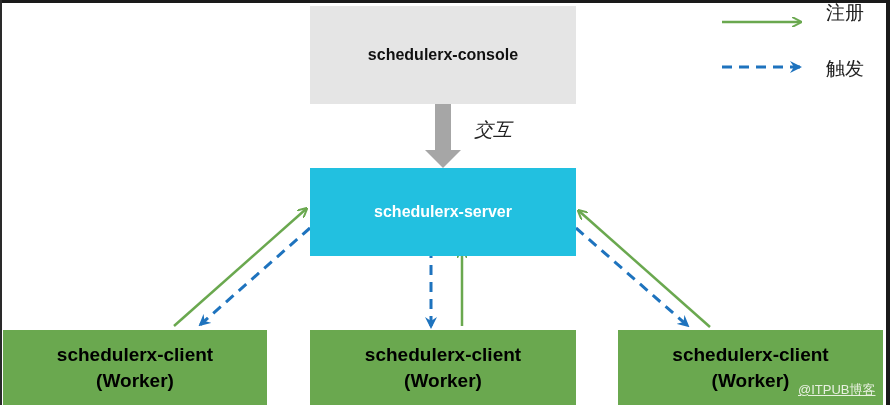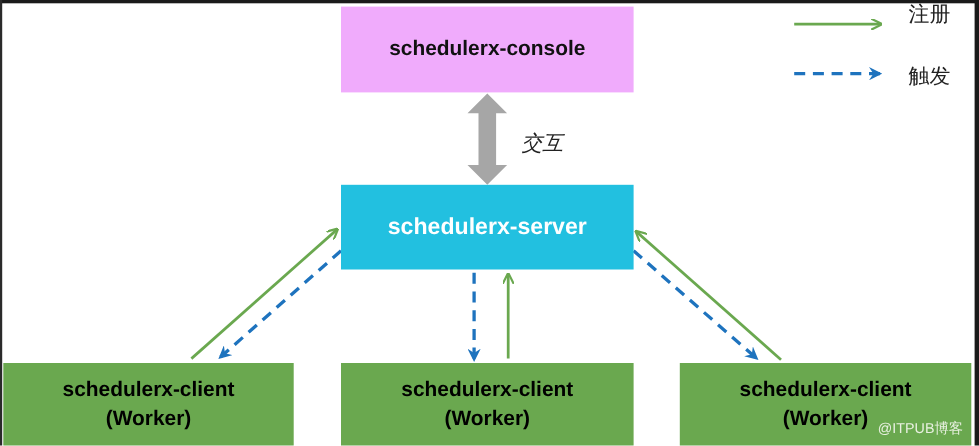--- a/index.html
+++ b/index.html
@@ -1,32 +1,32 @@
 <!DOCTYPE html>
 <html><head>
 <meta charset="utf-8">
 <style>
   html, body { margin:0; padding:0; }
   body { width:890px; height:405px; position:relative; background:#ffffff; overflow:hidden; font-family:"Liberation Sans", sans-serif; }
   .frame-top { position:absolute; left:0; top:0; width:890px; height:3px; background:#1a1a1a; }
   .frame-left { position:absolute; left:0; top:0; width:2px; height:405px; background:#2a2a2a; }
   .frame-right { position:absolute; right:0; top:0; width:4px; height:405px; background:#1a1a1a; }
   .box { position:absolute; display:flex; flex-direction:column; align-items:center; justify-content:center; font-weight:bold; text-align:center; line-height:26px; }
-  .console { left:310px; top:6px; width:266px; height:78px; background:#f0abfc; color:#111; font-size:19px; }
-  .server { left:310px; top:168px; width:266px; height:77px; background:#22c0e0; color:#fff; font-size:21px;align-items:center; }
+  .console { left:310px; top:6px; width:266px; height:98px; background:#e5e5e5; color:#111; font-size:16px; }
+  .server { left:310px; top:168px; width:266px; height:88px; background:#22c0e0; color:#fff; font-size:16px;align-items:center; }
   .client { top:330px; height:75px; background:#6aa84f; color:#000000; font-size:19px; }
   .c1 { left:3px; width:264px; }
   .c2 { left:310px; width:266px; }
   .c3 { left:618px; width:265px; }
   svg.lines { position:absolute; left:0; top:0; width:890px; height:405px; }
   .label { position:absolute; font-size:19px; color:#222; }
   .interact-label { left:474px; top:117px;font-style:italic; }
   .legend-reg { left:826px; top:0; }
   .legend-trig { left:826px; top:56px; }
-  .watermark { position:absolute; left:798px; top:381px; font-size:13px; color:#e8f0e0; }
+  .watermark { position:absolute; left:798px; top:381px; font-size:13px; color:#e8f0e0;text-decoration:underline; }
 </style>
 </head>
 <body>
 
 <div class="frame-top"></div>
 <div class="frame-left"></div>
 <div class="frame-right"></div>
 
 <svg class="lines" viewBox="0 0 890 405">
   <defs>

